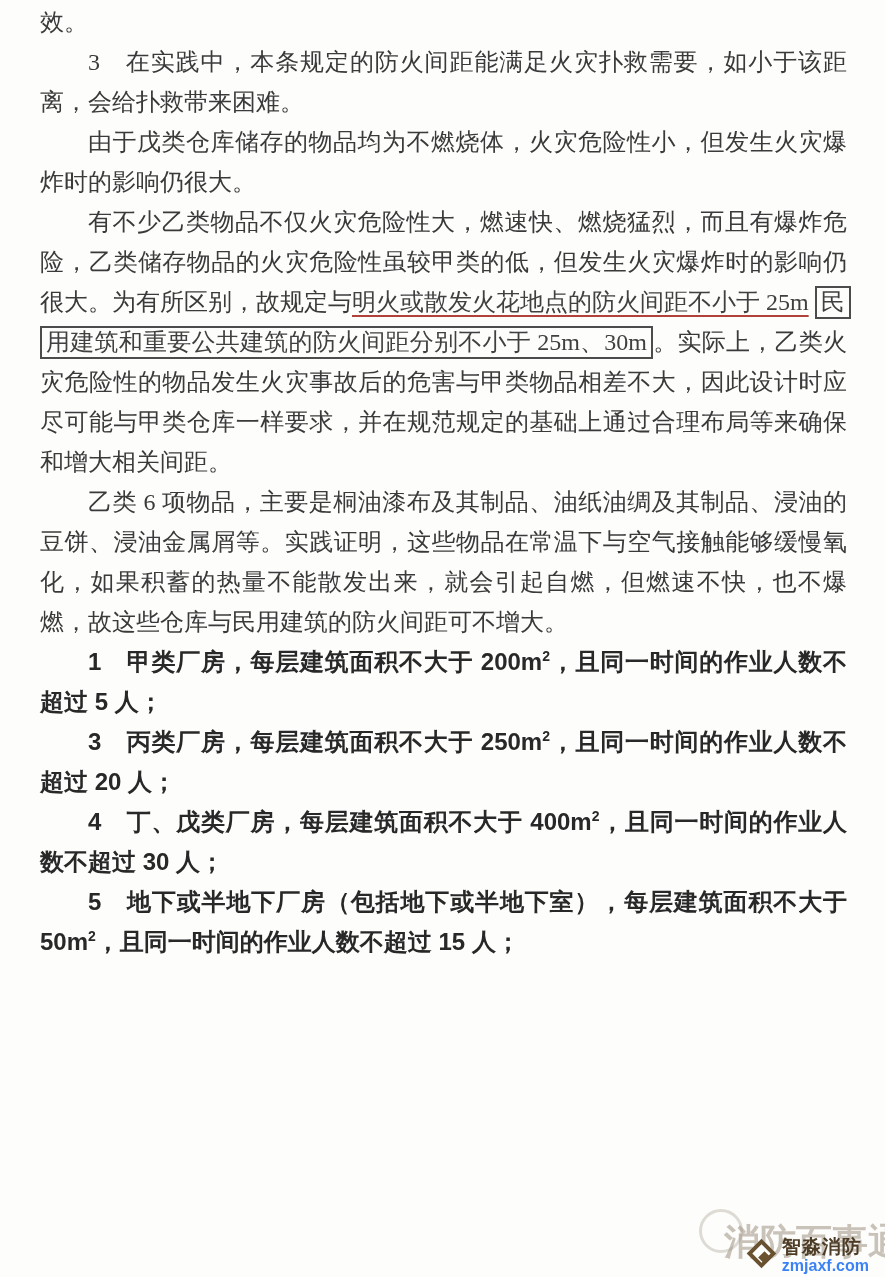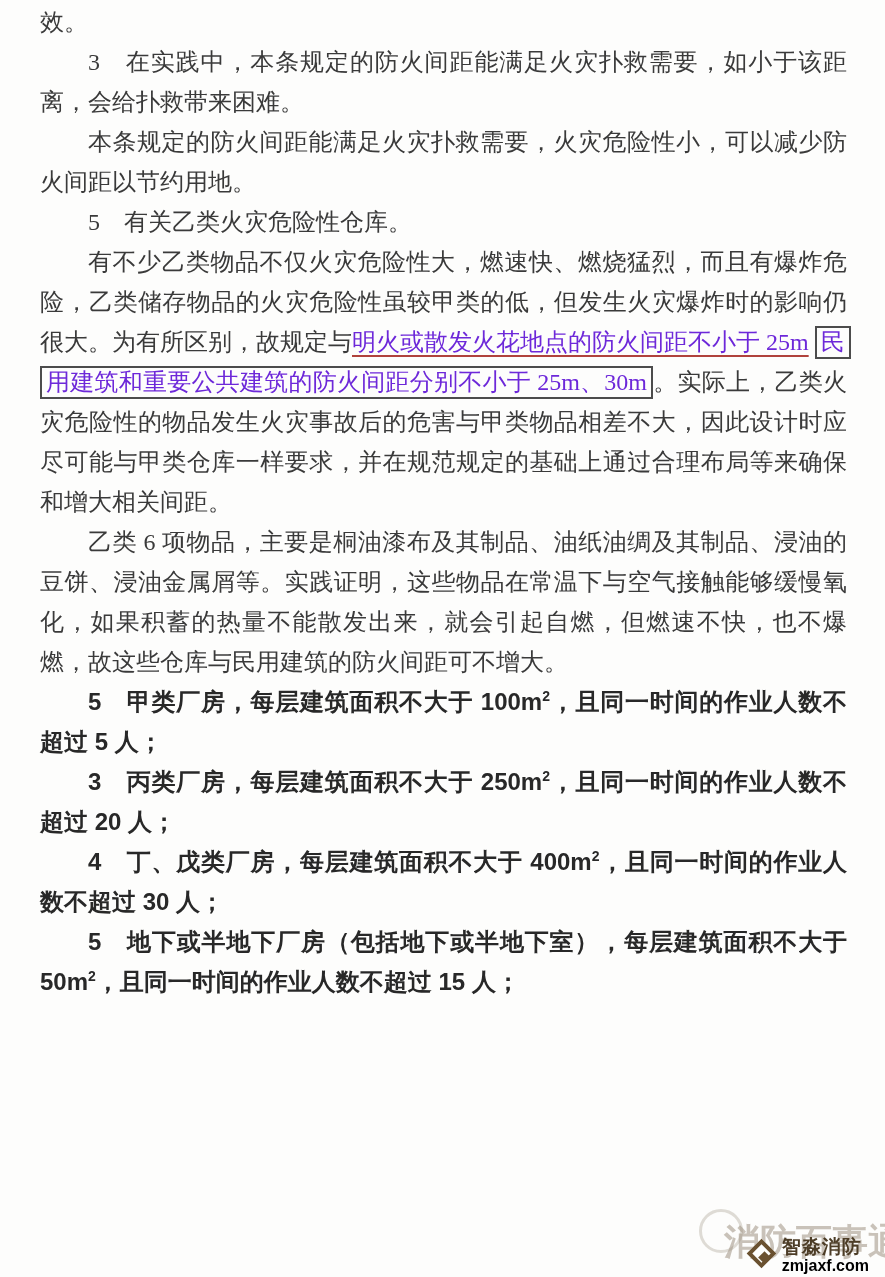--- a/index.html
+++ b/index.html
@@ -30,21 +30,21 @@
   .song {
     font-family: "Liberation Serif", "DejaVu Serif", serif;
     color: #3a3a3a;
   }
   .hei {
     font-family: "Liberation Sans", "DejaVu Sans", sans-serif;
     font-weight: 700;
     color: #282828;
   }
 
-  .s-red { color: #6d28d9; }
+  .s-red { color: #404040; }
   .s-underline {
     text-decoration: underline;
     text-decoration-thickness: 2px;
     text-underline-offset: 5px;
     text-decoration-color: #b0423c;
   }
   .s-box {
     border: 2px solid #4c4c4c;
     padding: 1px 4px 2px 4px;
     box-decoration-break: clone;
@@ -120,37 +120,36 @@
   .brand-name {
     font-size: 19px;
     font-weight: 700;
     color: #4c3c26;
     line-height: 21px;
     letter-spacing: 1px;
   }
   .brand-url {
     font-size: 16px;
     font-weight: 700;
-    color: #000000;
+    color: #3b82f6;
     line-height: 17px;
   }
 </style>
 </head>
 <body>
 
 <div class="page">
 
   <div class="doc">
       <p class="para song"><span>效。</span></p>
       <p class="para song indent"><span>3　在实践中，本条规定的防火间距能满足火灾扑救需要，如小于该距离，会给扑救带来困难。</span></p>
-      <p class="para song indent"><span>本条规定的防火间距能满足火灾扑救需要，火灾危险性小，可以减少防火间距以节约用地。</span></p>
-      <p class="para song indent"><span>5　有关乙类火灾危险性仓库。</span></p>
+      <p class="para song indent"><span>由于戊类仓库储存的物品均为不燃烧体，火灾危险性小，但发生火灾爆炸时的影响仍很大。</span></p>
       <p class="para song indent"><span>有不少乙类物品不仅火灾危险性大，燃速快、燃烧猛烈，而且有爆炸危险，乙类储存物品的火灾危险性虽较甲类的低，但发生火灾爆炸时的影响仍很大。为有所区别，故规定与</span><span class="s-red s-underline">明火或散发火花地点的防火间距不小于 25m</span><span> </span><span class="s-red s-box">民用建筑和重要公共建筑的防火间距分别不小于 25m、30m</span><span>。实际上，乙类火灾危险性的物品发生火灾事故后的危害与甲类物品相差不大，因此设计时应尽可能与甲类仓库一样要求，并在规范规定的基础上通过合理布局等来确保和增大相关间距。</span></p>
       <p class="para song indent"><span>乙类 6 项物品，主要是桐油漆布及其制品、油纸油绸及其制品、浸油的豆饼、浸油金属屑等。实践证明，这些物品在常温下与空气接触能够缓慢氧化，如果积蓄的热量不能散发出来，就会引起自燃，但燃速不快，也不爆燃，故这些仓库与民用建筑的防火间距可不增大。</span></p>
-      <p class="para hei indent"><span>5　甲类厂房，每层建筑面积不大于 100m</span><span class="s-sup">2</span><span>，且同一时间的作业人数不超过 5 人；</span></p>
+      <p class="para hei indent"><span>1　甲类厂房，每层建筑面积不大于 200m</span><span class="s-sup">2</span><span>，且同一时间的作业人数不超过 5 人；</span></p>
       <p class="para hei indent"><span>3　丙类厂房，每层建筑面积不大于 250m</span><span class="s-sup">2</span><span>，且同一时间的作业人数不超过 20 人；</span></p>
       <p class="para hei indent"><span>4　丁、戊类厂房，每层建筑面积不大于 400m</span><span class="s-sup">2</span><span>，且同一时间的作业人数不超过 30 人；</span></p>
       <p class="para hei indent"><span>5　地下或半地下厂房（包括地下或半地下室），每层建筑面积不大于 50m</span><span class="s-sup">2</span><span>，且同一时间的作业人数不超过 15 人；</span></p>
     </div>
 
   <div class="wm-circle"></div>
 
   <div class="wm-faded">消防百事通</div>
 
   <div class="brand">

